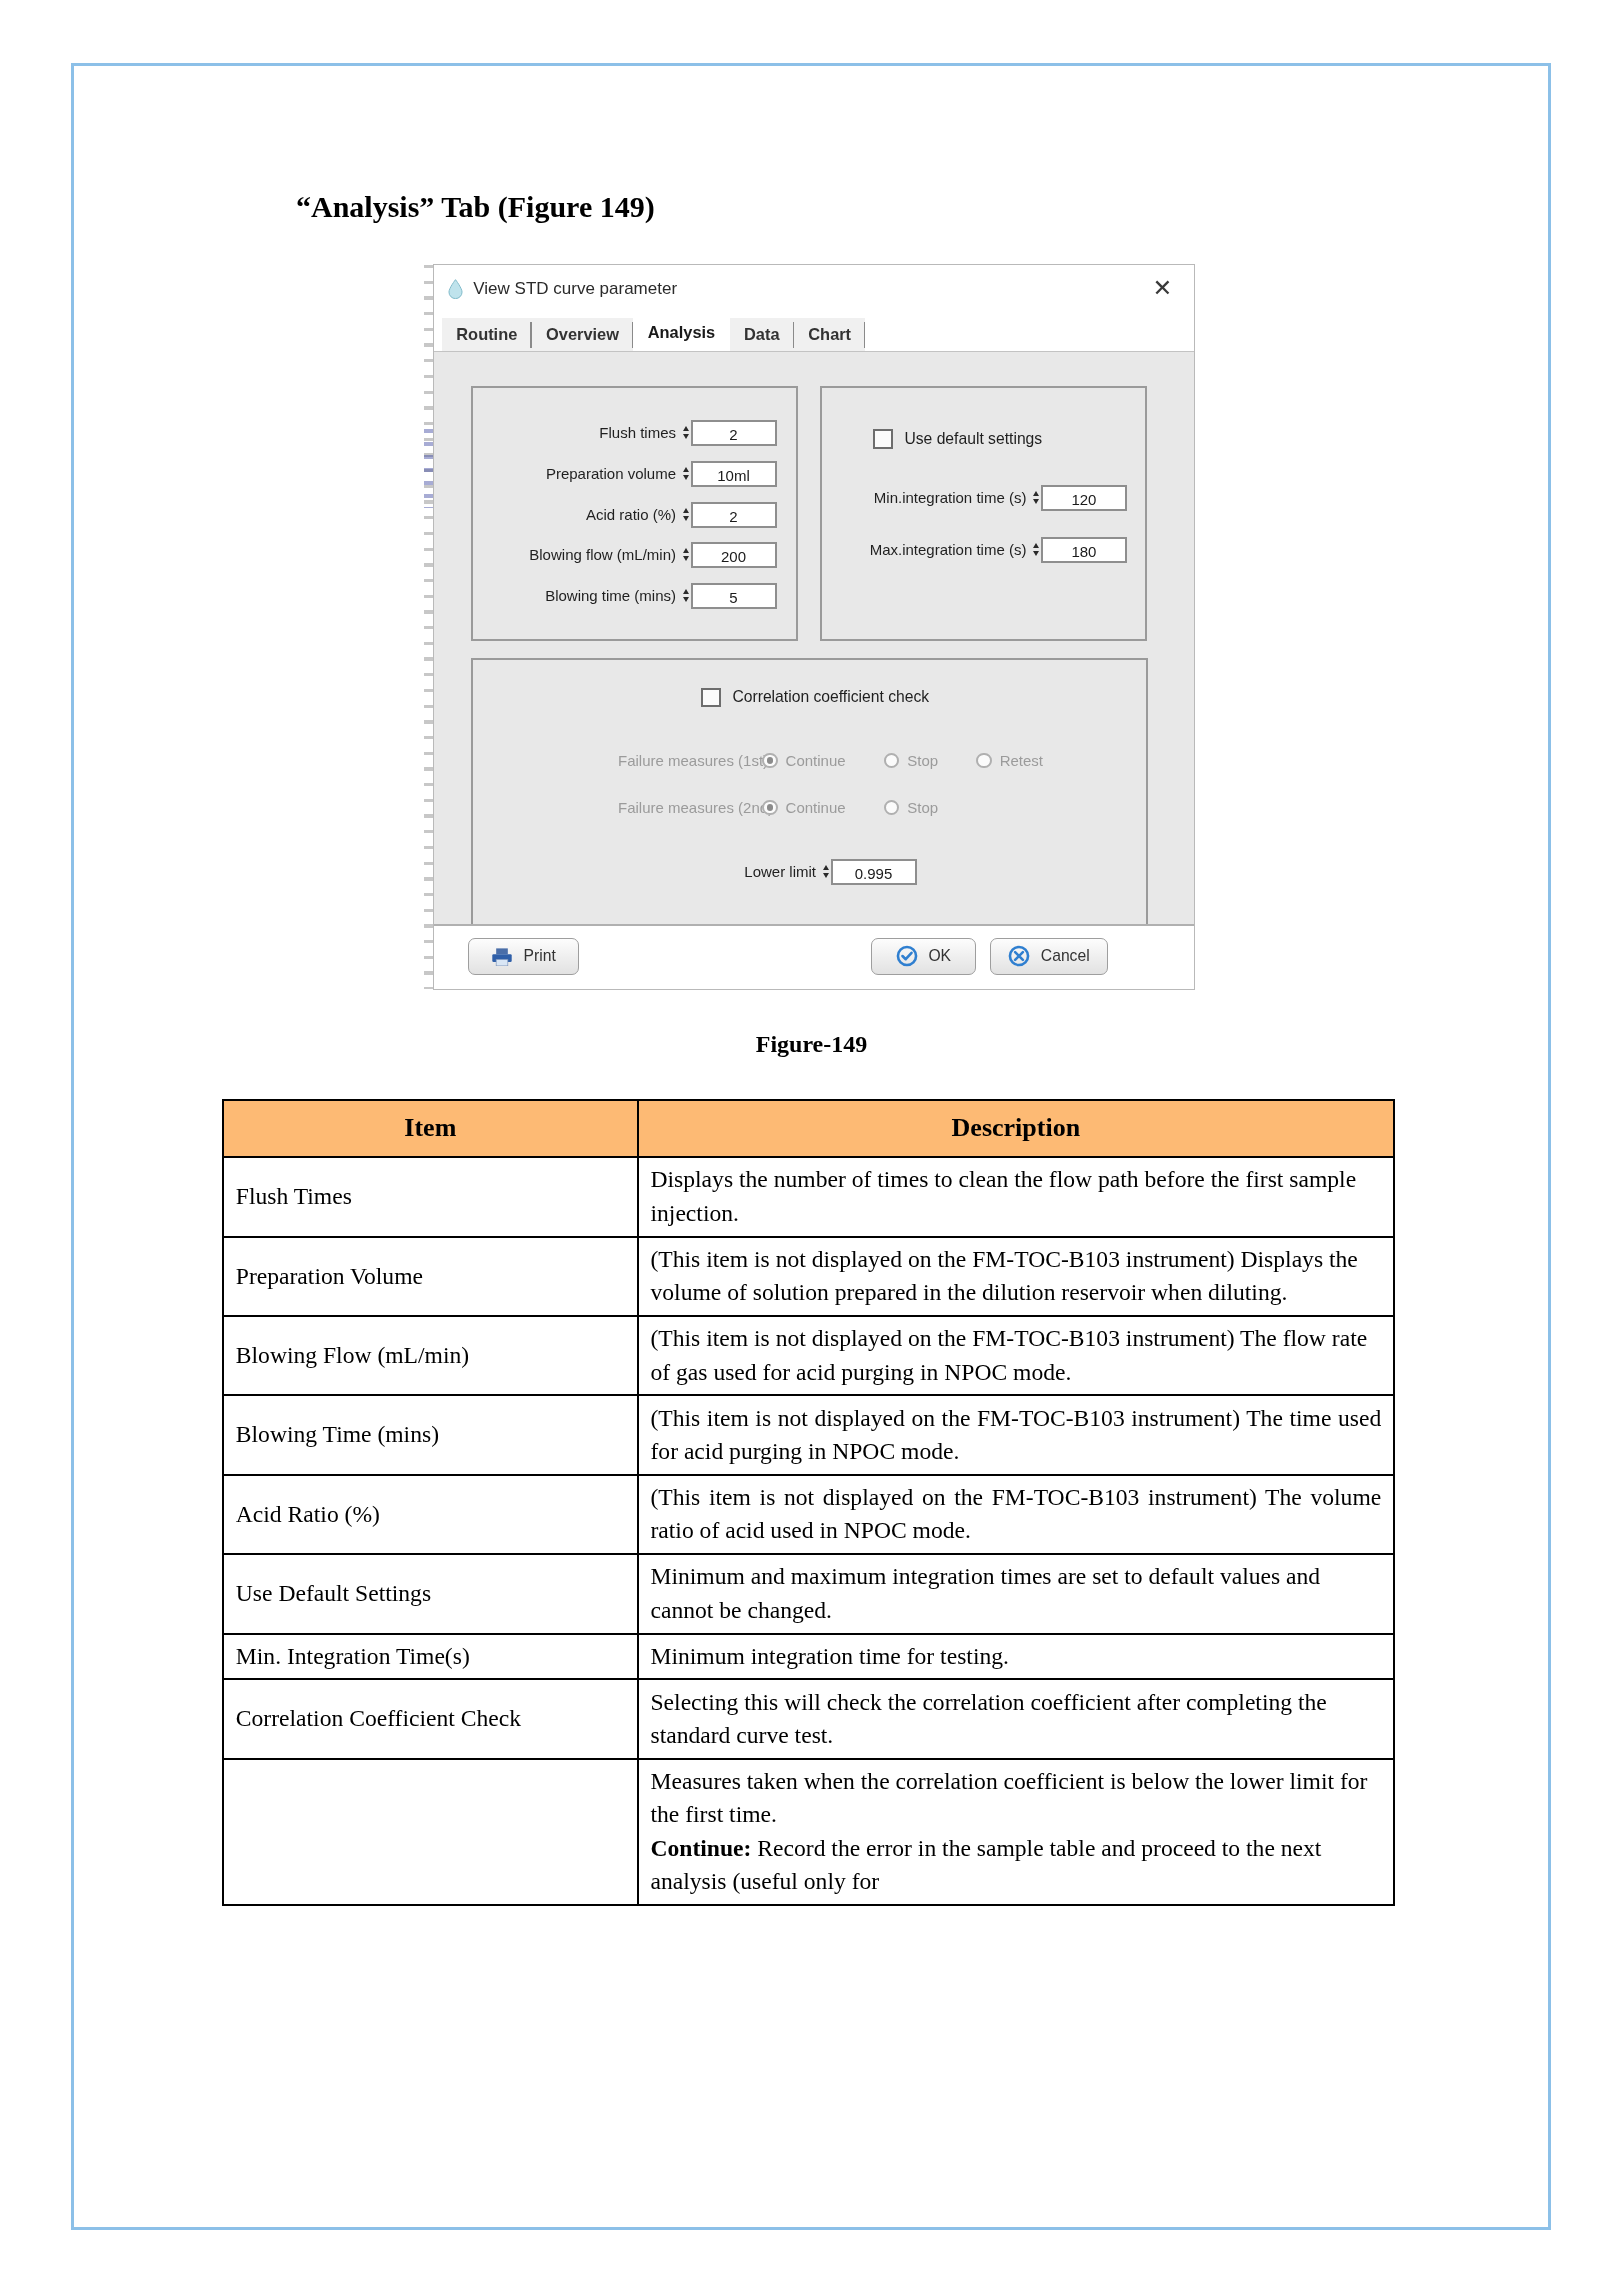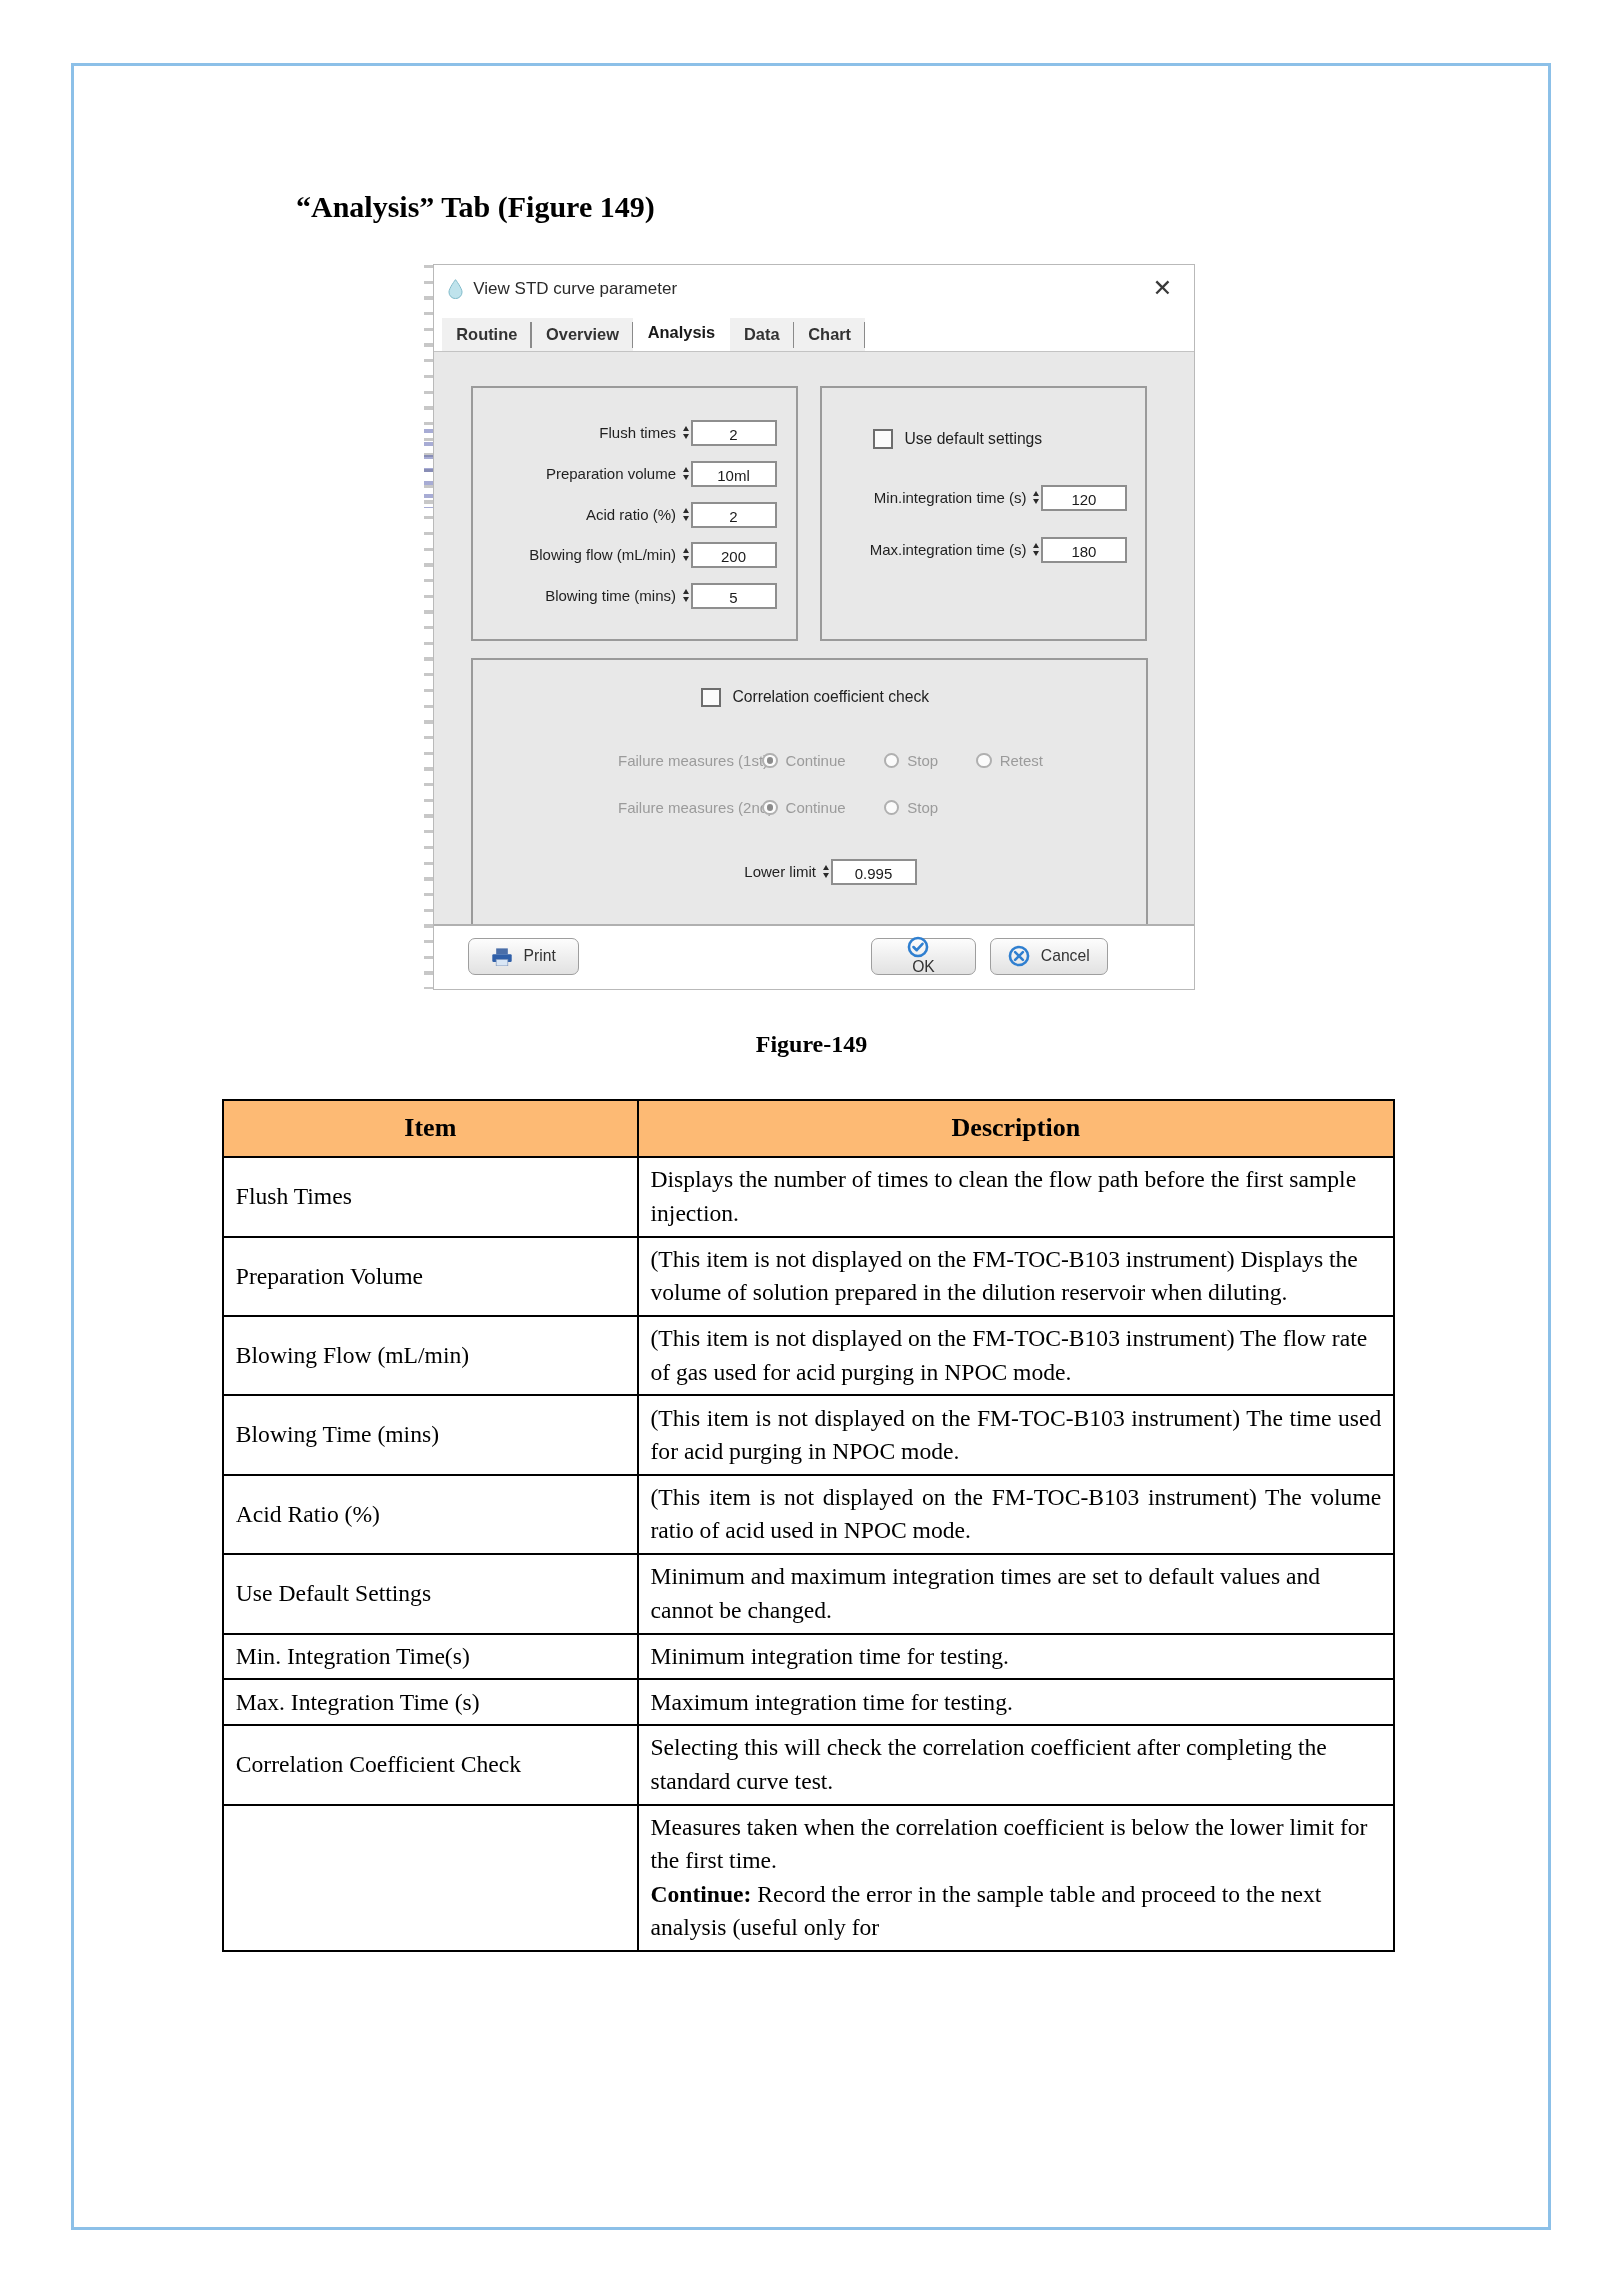--- a/index.html
+++ b/index.html
@@ -299,21 +299,21 @@
     border-radius: 7px;
     background: linear-gradient(to bottom, #fdfdfd 0%, #efefef 50%, #e2e2e2 100%);
     display: flex;
     align-items: center;
     justify-content: center;
     font-size: 15.7px;
     color: #333333;
     box-sizing: border-box;
   }
   #btn-print  { left: 34px;  width: 111px; }
-  #btn-ok     { left: 437px; width: 105px; flex-direction: column; }
+  #btn-ok     { left: 437px; width: 105px; }
   #btn-cancel { left: 556px; width: 118px; }
   .btn .b-icon { margin-right: 10.5px; display: flex; align-items: center; }
 
   
   .figure-caption {
     position: absolute;
     left: 0; top: 1031px;
     width: 1623px;
     text-align: center;
     font-family: "Liberation Serif", serif;
@@ -590,24 +590,20 @@
       </tr>
       <tr>
         <td class="item">Use Default Settings</td>
         <td class="desc">Minimum and maximum integration times are set to default values and cannot be changed.</td>
       </tr>
       <tr>
         <td class="item">Min. Integration Time(s)</td>
         <td class="desc">Minimum integration time for testing.</td>
       </tr>
       <tr>
-        <td class="item">Max. Integration Time (s)</td>
-        <td class="desc">Maximum integration time for testing.</td>
-      </tr>
-      <tr>
         <td class="item">Correlation Coefficient Check</td>
         <td class="desc">Selecting this will check the correlation coefficient after completing the standard curve test.</td>
       </tr>
       <tr>
         <td class="item"></td>
         <td class="desc">
           <span>Measures taken when the correlation coefficient is below the lower limit for the first time.</span>
           <br>
           <b>Continue:</b><span> Record the error in the sample table and proceed to the next analysis (useful only for</span>
         </td>

